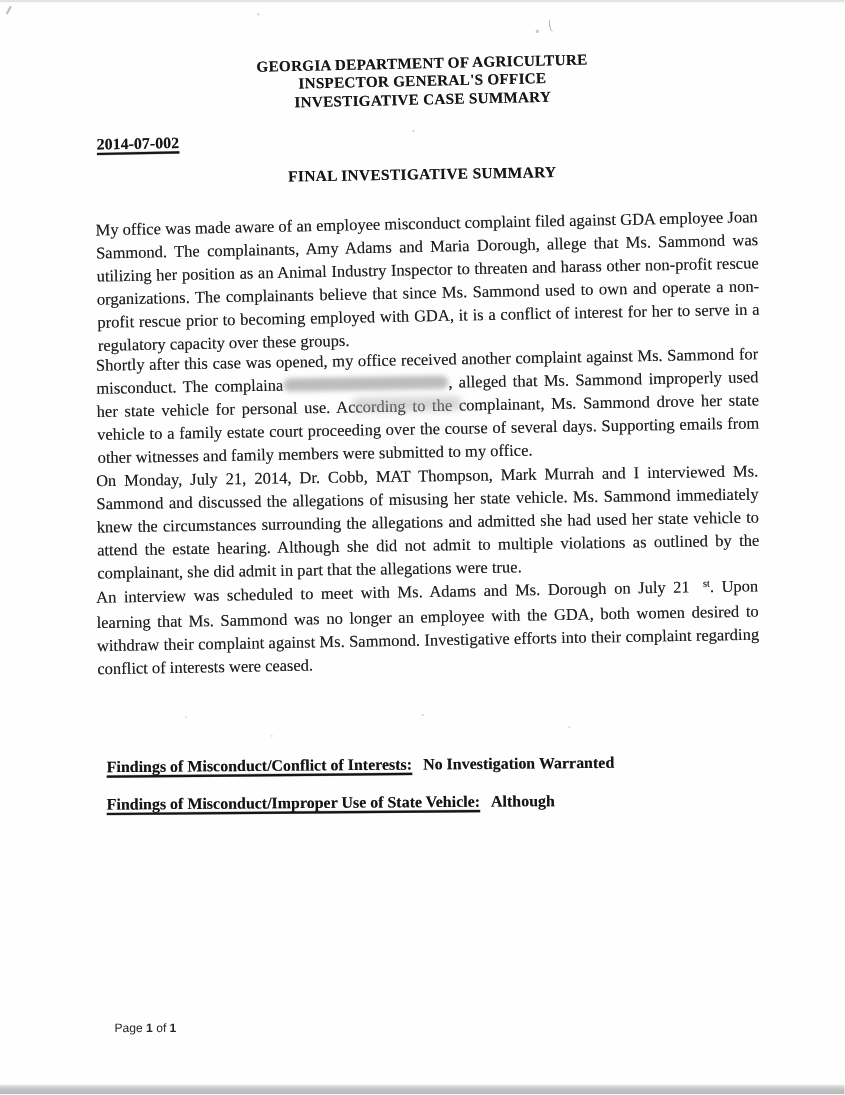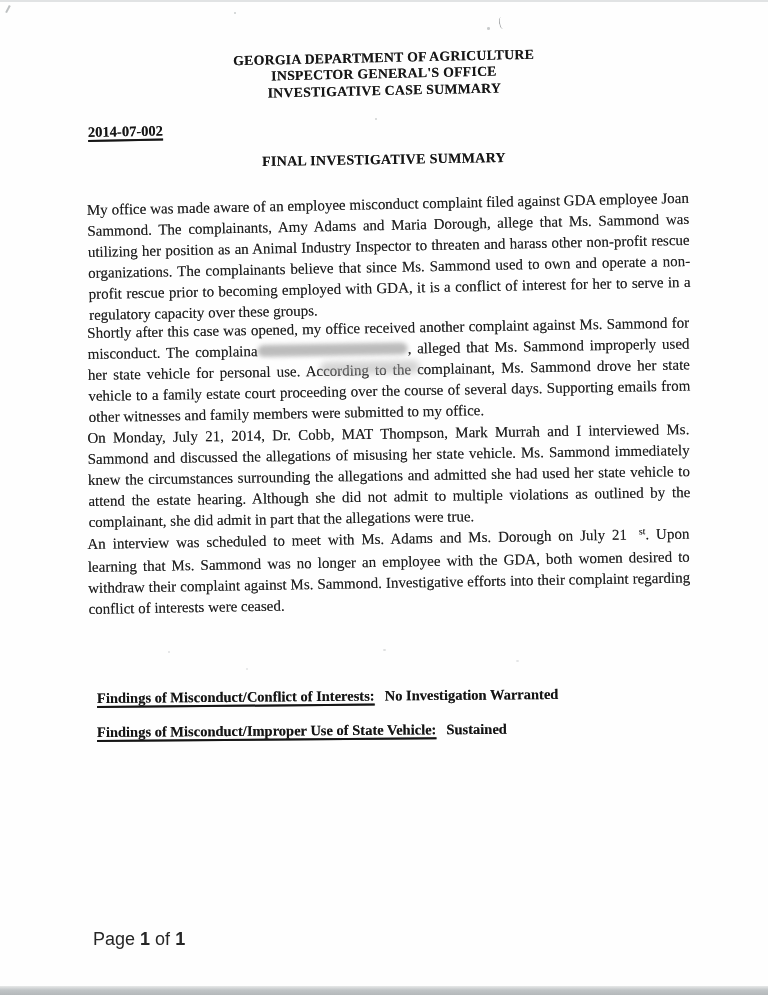--- a/index.html
+++ b/index.html
@@ -87,23 +87,23 @@
     transform-origin: left center;
   }
   .f1 { top: 690px; transform: rotate(-0.5deg); }
   .f2 { top: 724px; transform: rotate(-0.45deg); }
   .finding-label {
     text-decoration: underline; text-decoration-thickness: 1.6px; text-underline-offset: 3px;
   }
   .finding-value { margin-left: 10px; }
 
   .page-footer {
-    position: absolute; top: 929px; left: 93px;
+    position: absolute; top: 929px; left: 104px;
     font-family: "Liberation Sans", "DejaVu Sans", sans-serif;
-    font-size: 18px; color: #262626;
+    font-size: 11px; color: #262626;
   }
   .page-footer b { font-weight: 700; }
 </style>
 </head>
 <body>
 
 <div class="page">
 
   <div class="scan-edge-top"></div>
 
@@ -134,21 +134,21 @@
   <p class="para p2 txt"><span>Shortly after this case was opened, my office received another complaint against Ms. Sammond for misconduct.  The complaina</span><span class="redact-spacer"></span><span>, alleged that Ms. Sammond improperly used her state vehicle for personal use.  According to the complainant, Ms. Sammond drove her state vehicle to a family estate court proceeding over the course of several days.  Supporting emails from other witnesses and family members were submitted to my office.</span><span class="smudge-b"></span></p>
 
   <p class="para p3 txt">On Monday, July 21, 2014, Dr. Cobb, MAT Thompson, Mark Murrah and I interviewed Ms. Sammond and discussed the allegations of misusing her state vehicle.  Ms. Sammond immediately knew the circumstances surrounding the allegations and admitted she had used her state vehicle to attend the estate hearing.  Although she did not admit to multiple violations as outlined by the complainant, she did admit in part that the allegations were true.</p>
 
   <p class="para p4 txt"><span>An interview was scheduled to meet with Ms. Adams and Ms. Dorough on July 21</span><span class="sup-st">st</span><span>.  Upon learning that Ms. Sammond was no longer an employee with the GDA, both women desired to withdraw their complaint against Ms. Sammond.  Investigative efforts into their complaint regarding conflict of interests were ceased.</span></p>
 
   <div class="finding f1 txt">
     <span class="finding-label">Findings of Misconduct/Conflict of Interests:</span><span class="finding-value">No Investigation Warranted</span>
   </div>
   <div class="finding f2 txt">
-    <span class="finding-label">Findings of Misconduct/Improper Use of State Vehicle:</span><span class="finding-value">Sustained</span>
+    <span class="finding-label">Findings of Misconduct/Improper Use of State Vehicle:</span><span class="finding-value">Although</span>
   </div>
 
   <div class="page-footer">
     <span>Page</span>
     <b>1</b>
     <span>of</span>
     <b>1</b>
   </div>
 
   <div class="scan-edge-bottom"></div>

